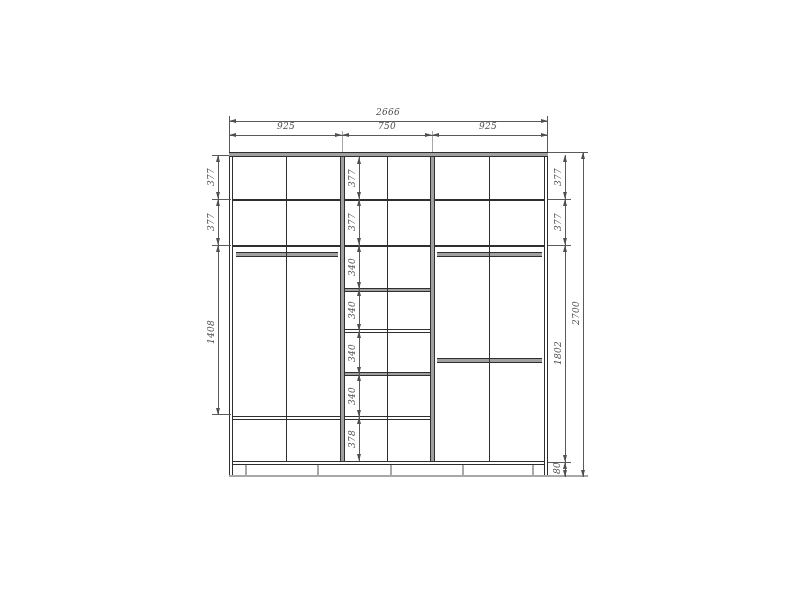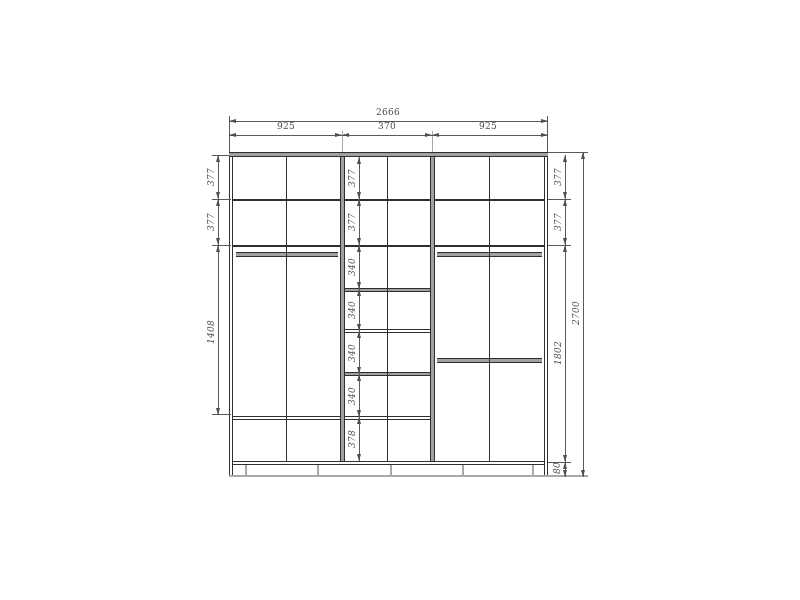--- a/index.html
+++ b/index.html
@@ -13,21 +13,21 @@
   .vbar{position:absolute;background:#a0a0a0;border-left:1px solid #2f2f2f;border-right:1px solid #2f2f2f;}
   .dbl{position:absolute;background:#fff;border-top:1px solid #2f2f2f;border-bottom:1px solid #2f2f2f;}
   .wall{position:absolute;background:#fff;border-left:1px solid #2f2f2f;border-right:1px solid #2f2f2f;}
   
   .a{position:absolute;width:0;height:0;}
   .aU{border-left:2.5px solid transparent;border-right:2.5px solid transparent;border-bottom:7px solid #4f4f4f;}
   .aD{border-left:2.5px solid transparent;border-right:2.5px solid transparent;border-top:7px solid #4f4f4f;}
   .aL{border-top:2.5px solid transparent;border-bottom:2.5px solid transparent;border-right:7px solid #4f4f4f;}
   .aR{border-top:2.5px solid transparent;border-bottom:2.5px solid transparent;border-left:7px solid #4f4f4f;}
   
-  .hlab{position:absolute;width:44px;text-align:center;font-size:9px;color:#4d4d4d;letter-spacing:.3px;}
+  .hlab{position:absolute;width:44px;text-align:center;font-style:italic;font-size:9px;color:#4d4d4d;letter-spacing:.3px;}
   .vlab{position:absolute;width:44px;text-align:center;font-style:italic;font-size:9px;color:#4d4d4d;letter-spacing:.3px;
         transform:rotate(-90deg);transform-origin:center;}
 </style>
 </head>
 <body>
 
 <div class="stage">
 
   <div class="bar" style="left:229px;top:152px;width:319px;height:3px;"></div>
   <div class="wall" style="left:229px;top:157px;width:2px;height:320px;"></div>
@@ -70,21 +70,21 @@
   <div class="g" style="left:342px;top:131px;width:1px;height:21px;"></div>
   <div class="g" style="left:432px;top:131px;width:1px;height:21px;"></div>
   <div class="d" style="left:229px;top:135px;width:319px;height:1px;"></div>
   <div class="a aL" style="left:229px;top:133px;"></div>
   <div class="a aR" style="left:335px;top:133px;"></div>
   <div class="a aL" style="left:342px;top:133px;"></div>
   <div class="a aR" style="left:425px;top:133px;"></div>
   <div class="a aL" style="left:432px;top:133px;"></div>
   <div class="a aR" style="left:541px;top:133px;"></div>
   <div class="hlab" style="left:264px;top:121px;">925</div>
-  <div class="hlab" style="left:365px;top:121px;">370</div>
+  <div class="hlab" style="left:365px;top:121px;">750</div>
   <div class="hlab" style="left:466px;top:121px;">925</div>
 
   <div class="d" style="left:218px;top:155px;width:1px;height:260px;"></div>
   <div class="d" style="left:212px;top:155px;width:17px;height:1px;"></div>
   <div class="d" style="left:212px;top:199px;width:19px;height:1px;"></div>
   <div class="d" style="left:212px;top:245px;width:19px;height:1px;"></div>
   <div class="d" style="left:212px;top:414px;width:19px;height:1px;"></div>
   <div class="a aU" style="left:216px;top:155px;"></div>
   <div class="a aD" style="left:216px;top:192px;"></div>
   <div class="a aU" style="left:216px;top:199px;"></div>

